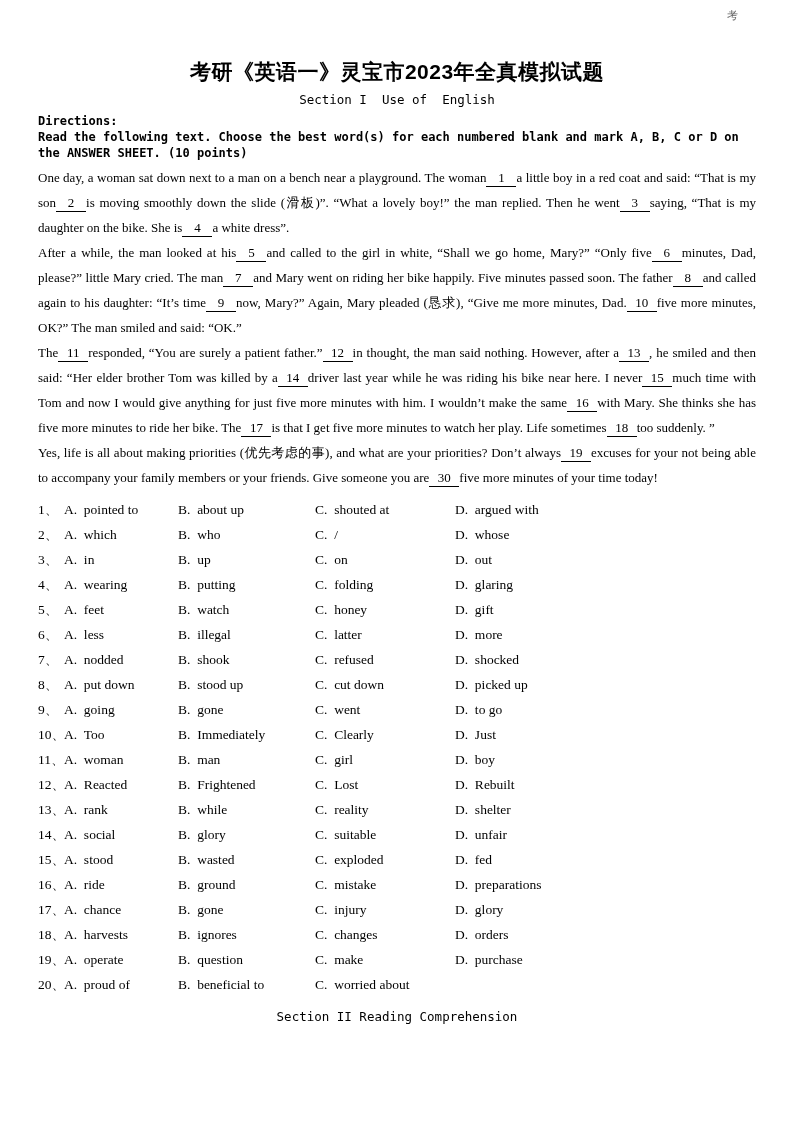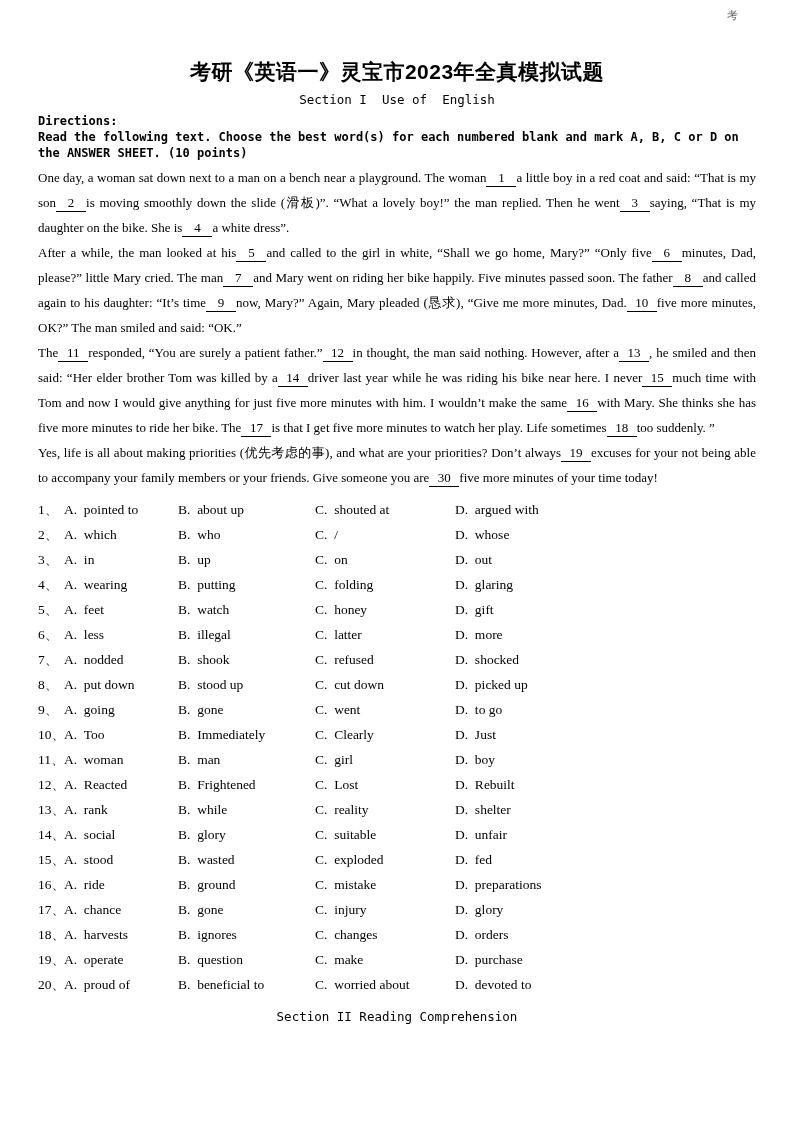--- a/index.html
+++ b/index.html
@@ -221,18 +221,17 @@
         <span class="opt-cell">A.  operate</span>
         <span class="opt-cell">B.  question</span>
         <span class="opt-cell">C.  make</span>
         <span class="opt-cell">D.  purchase</span>
       </div>
       <div class="opt-row">
         <span class="opt-num">20、</span>
         <span class="opt-cell">A.  proud of</span>
         <span class="opt-cell">B.  beneficial to</span>
         <span class="opt-cell">C.  worried about</span>
-        <span class="opt-cell">D.  devoted to</span>
       </div>
     </div>
 
   <div class="section-foot">Section II Reading Comprehension</div>
 </div>
 
 </body></html>

